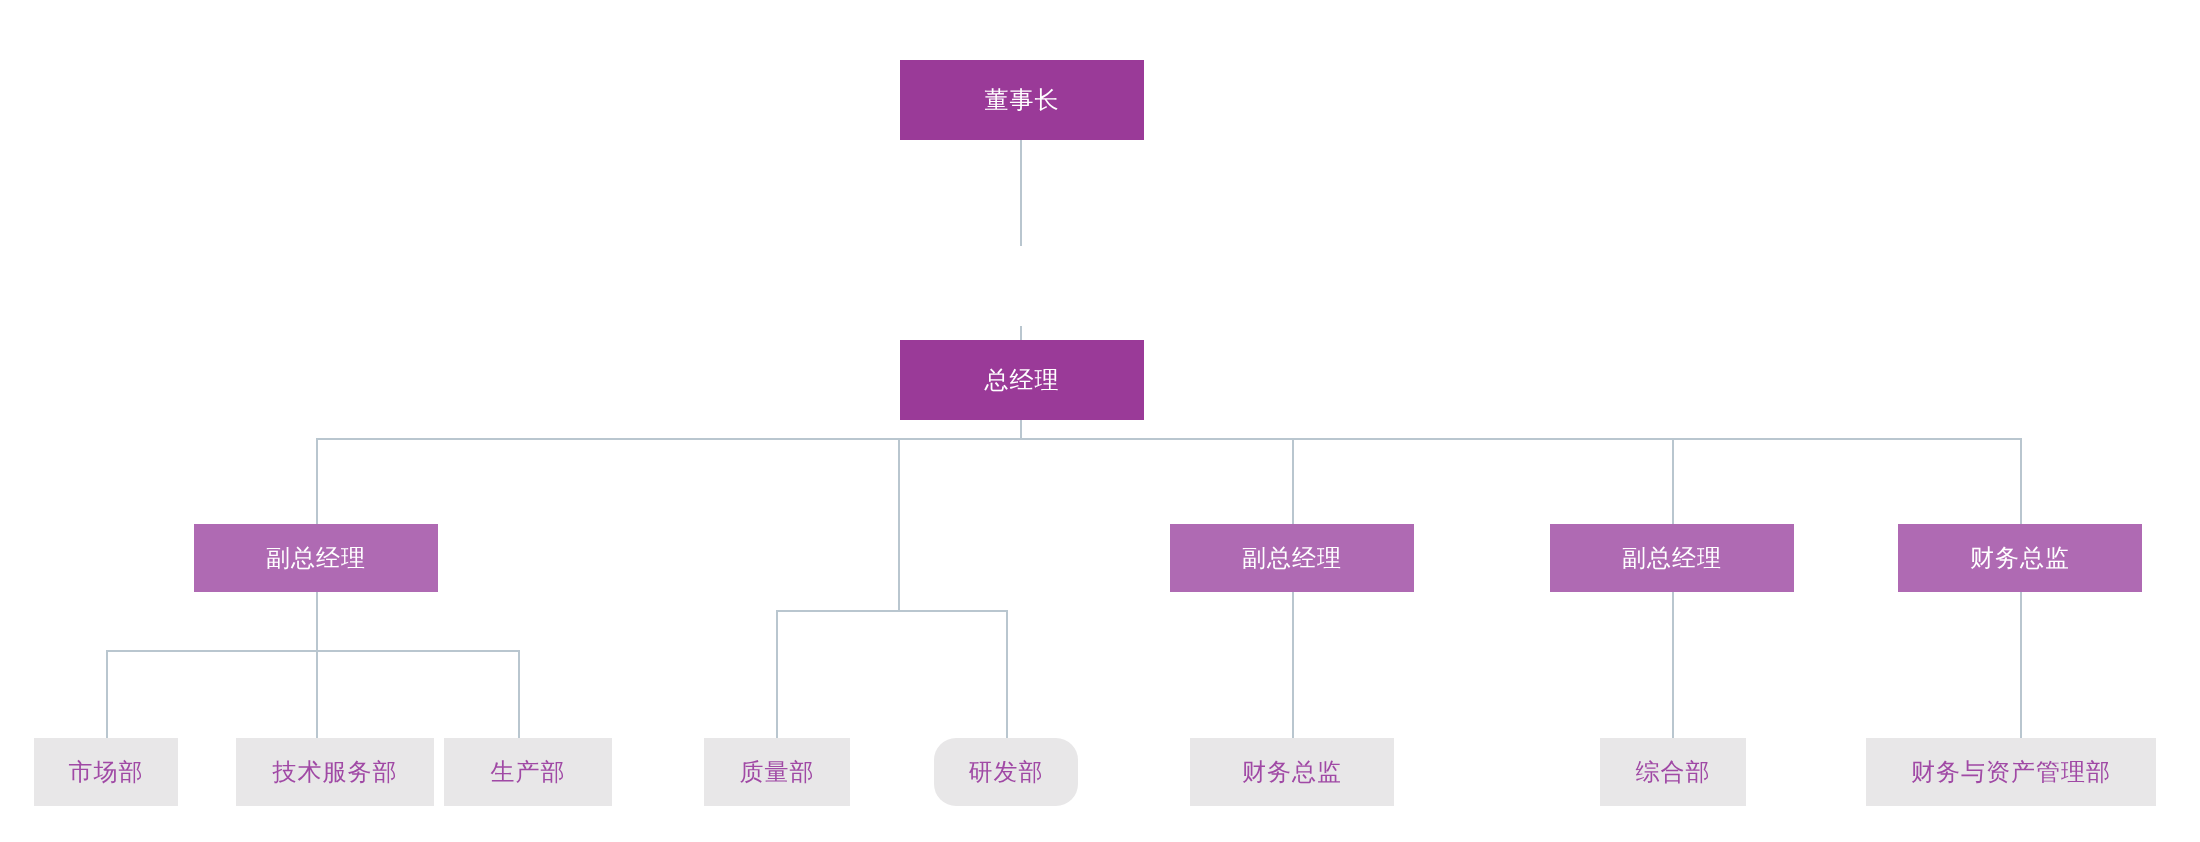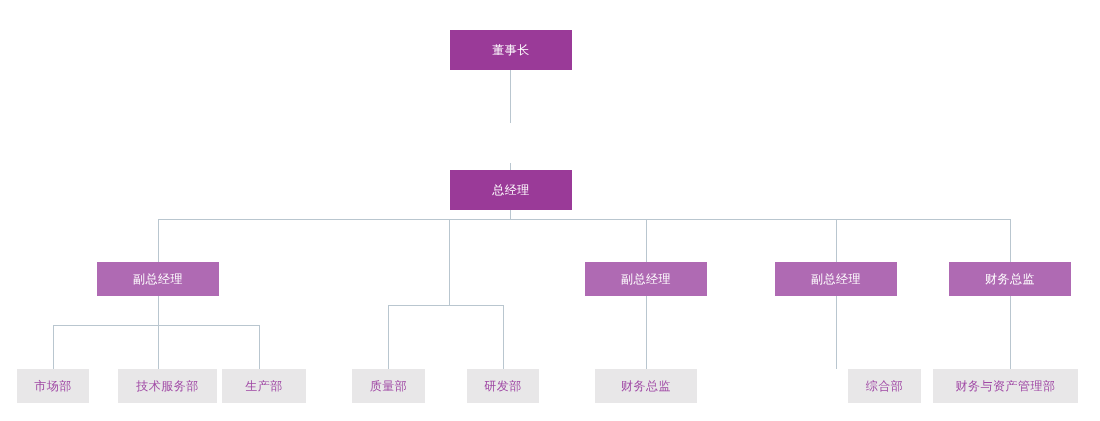--- a/index.html
+++ b/index.html
@@ -83,18 +83,18 @@
 
   <div class="node mgr" style="left:97px; top:262px;">副总经理</div>
   <div class="node mgr" style="left:585px; top:262px;">副总经理</div>
   <div class="node mgr" style="left:775px; top:262px;">副总经理</div>
   <div class="node mgr" style="left:949px; top:262px;">财务总监</div>
 
   <div class="node dept" style="left:17px; top:369px; width:72px;">市场部</div>
   <div class="node dept" style="left:108px; top:369px; width:99px;margin-left:10px;">技术服务部</div>
   <div class="node dept" style="left:222px; top:369px; width:84px;">生产部</div>
   <div class="node dept" style="left:352px; top:369px; width:73px;">质量部</div>
-  <div class="node dept" style="left:467px; top:369px; width:72px;">研发部</div>
+  <div class="node dept" style="left:467px; top:369px; width:72px;border-radius:11px;">研发部</div>
   <div class="node dept" style="left:595px; top:369px; width:102px;">财务总监</div>
-  <div class="node dept" style="left:800px; top:369px; width:73px;margin-left:48px;">综合部</div>
+  <div class="node dept" style="left:800px; top:369px; width:73px;">综合部</div>
   <div class="node dept" style="left:933px; top:369px; width:145px;">财务与资产管理部</div>
 
 </div>
 
 </body></html>

